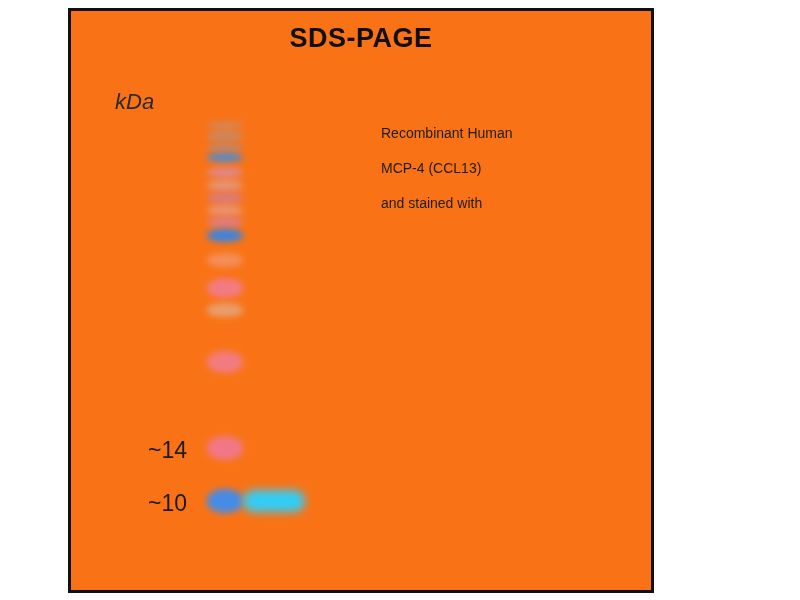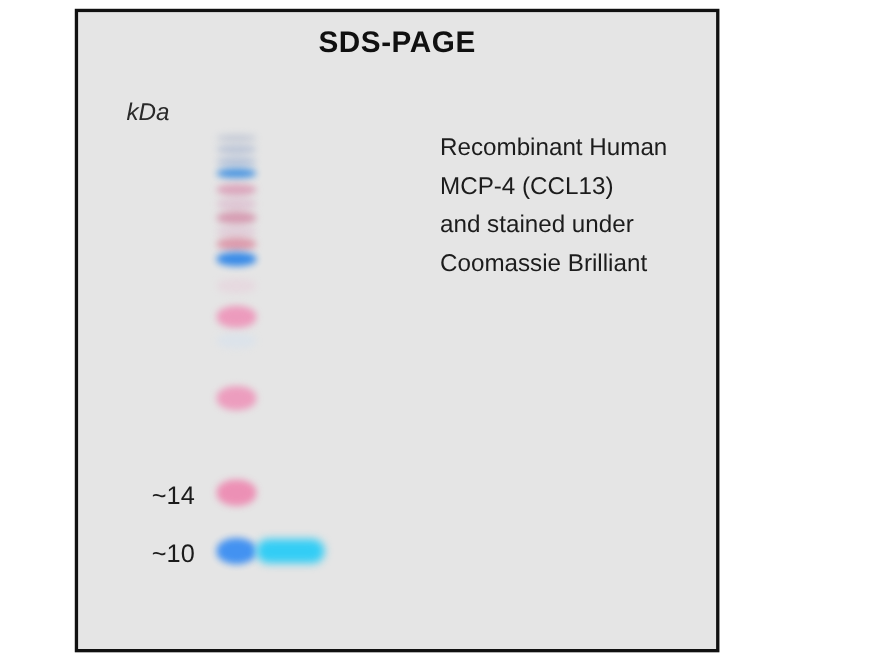--- a/index.html
+++ b/index.html
@@ -17,21 +17,21 @@
 
   
   #figure-frame {
     position: absolute;
     left: 68px;
     top: 8px;
     width: 586px;
     height: 585px;
     box-sizing: border-box;
     border: 3px solid #111111;
-    background: #e5e5e5;
+    background: #f97316;
   }
 
   
   #figure-title {
     position: absolute;
     left: 0;
     top: 12px;
     width: 100%;
     text-align: center;
     font-size: 27px;
@@ -46,21 +46,21 @@
     left: 44px;
     top: 78px;
     font-size: 22px;
     color: #2a2a2a;
     font-style: italic;
   }
 
   
   #gel-area {
     position: absolute;
-    left: 2px;
+    left: 12px;
     top: 0;
     width: 100%;
     height: 100%;
   }
 
   
   .mass-label {
     position: absolute;
     font-size: 23px;
     color: #1b1b1b;
@@ -79,24 +79,23 @@
     position: absolute;
     border-radius: 14px;
   }
 
   
   #caption {
     position: absolute;
     left: 310px;
     top: 105px;
     width: 290px;
-    font-size: 22px;
+    font-size: 14px;
     line-height: 35px;
     color: #1c1c1c;
-    margin-left: 19px;
   }
   #caption .cap-line {
     display: block;
     white-space: pre;
   }
 </style>
 </head>
 <body>
 
 <div id="figure-frame">
@@ -126,17 +125,16 @@
       <div class="band" style="left: 124px; width: 36px; top: 425px; height: 24px; background: rgb(239, 121, 168); opacity: 0.78; filter: blur(3.2px);"></div>
       <div class="band" style="left: 124px; width: 36px; top: 478px; height: 24px; background: rgb(59, 142, 242); opacity: 0.95; filter: blur(3.2px);"></div>
       <div style="position: absolute; left: 122px; top: 104px; width: 40px; height: 300px; background: linear-gradient(rgba(225, 235, 248, 0.55), rgba(244, 236, 242, 0.35) 55%, rgba(255, 255, 255, 0) 100%); filter: blur(4px); z-index: -1;"></div>
       <div id="sample-band" style="left: 160px; top: 479px; width: 62px; height: 22px; background: rgb(51, 205, 245); filter: blur(4px);"></div>
     </div>
 
   <div id="caption">
 
   <span class="cap-line">Recombinant Human</span>
       <span class="cap-line">MCP-4 (CCL13)</span>
-      <span class="cap-line">and stained under</span>
-      <span class="cap-line">Coomassie Brilliant</span>
+      <span class="cap-line">and stained with</span>
     </div>
 
 </div>
 
 </body></html>

